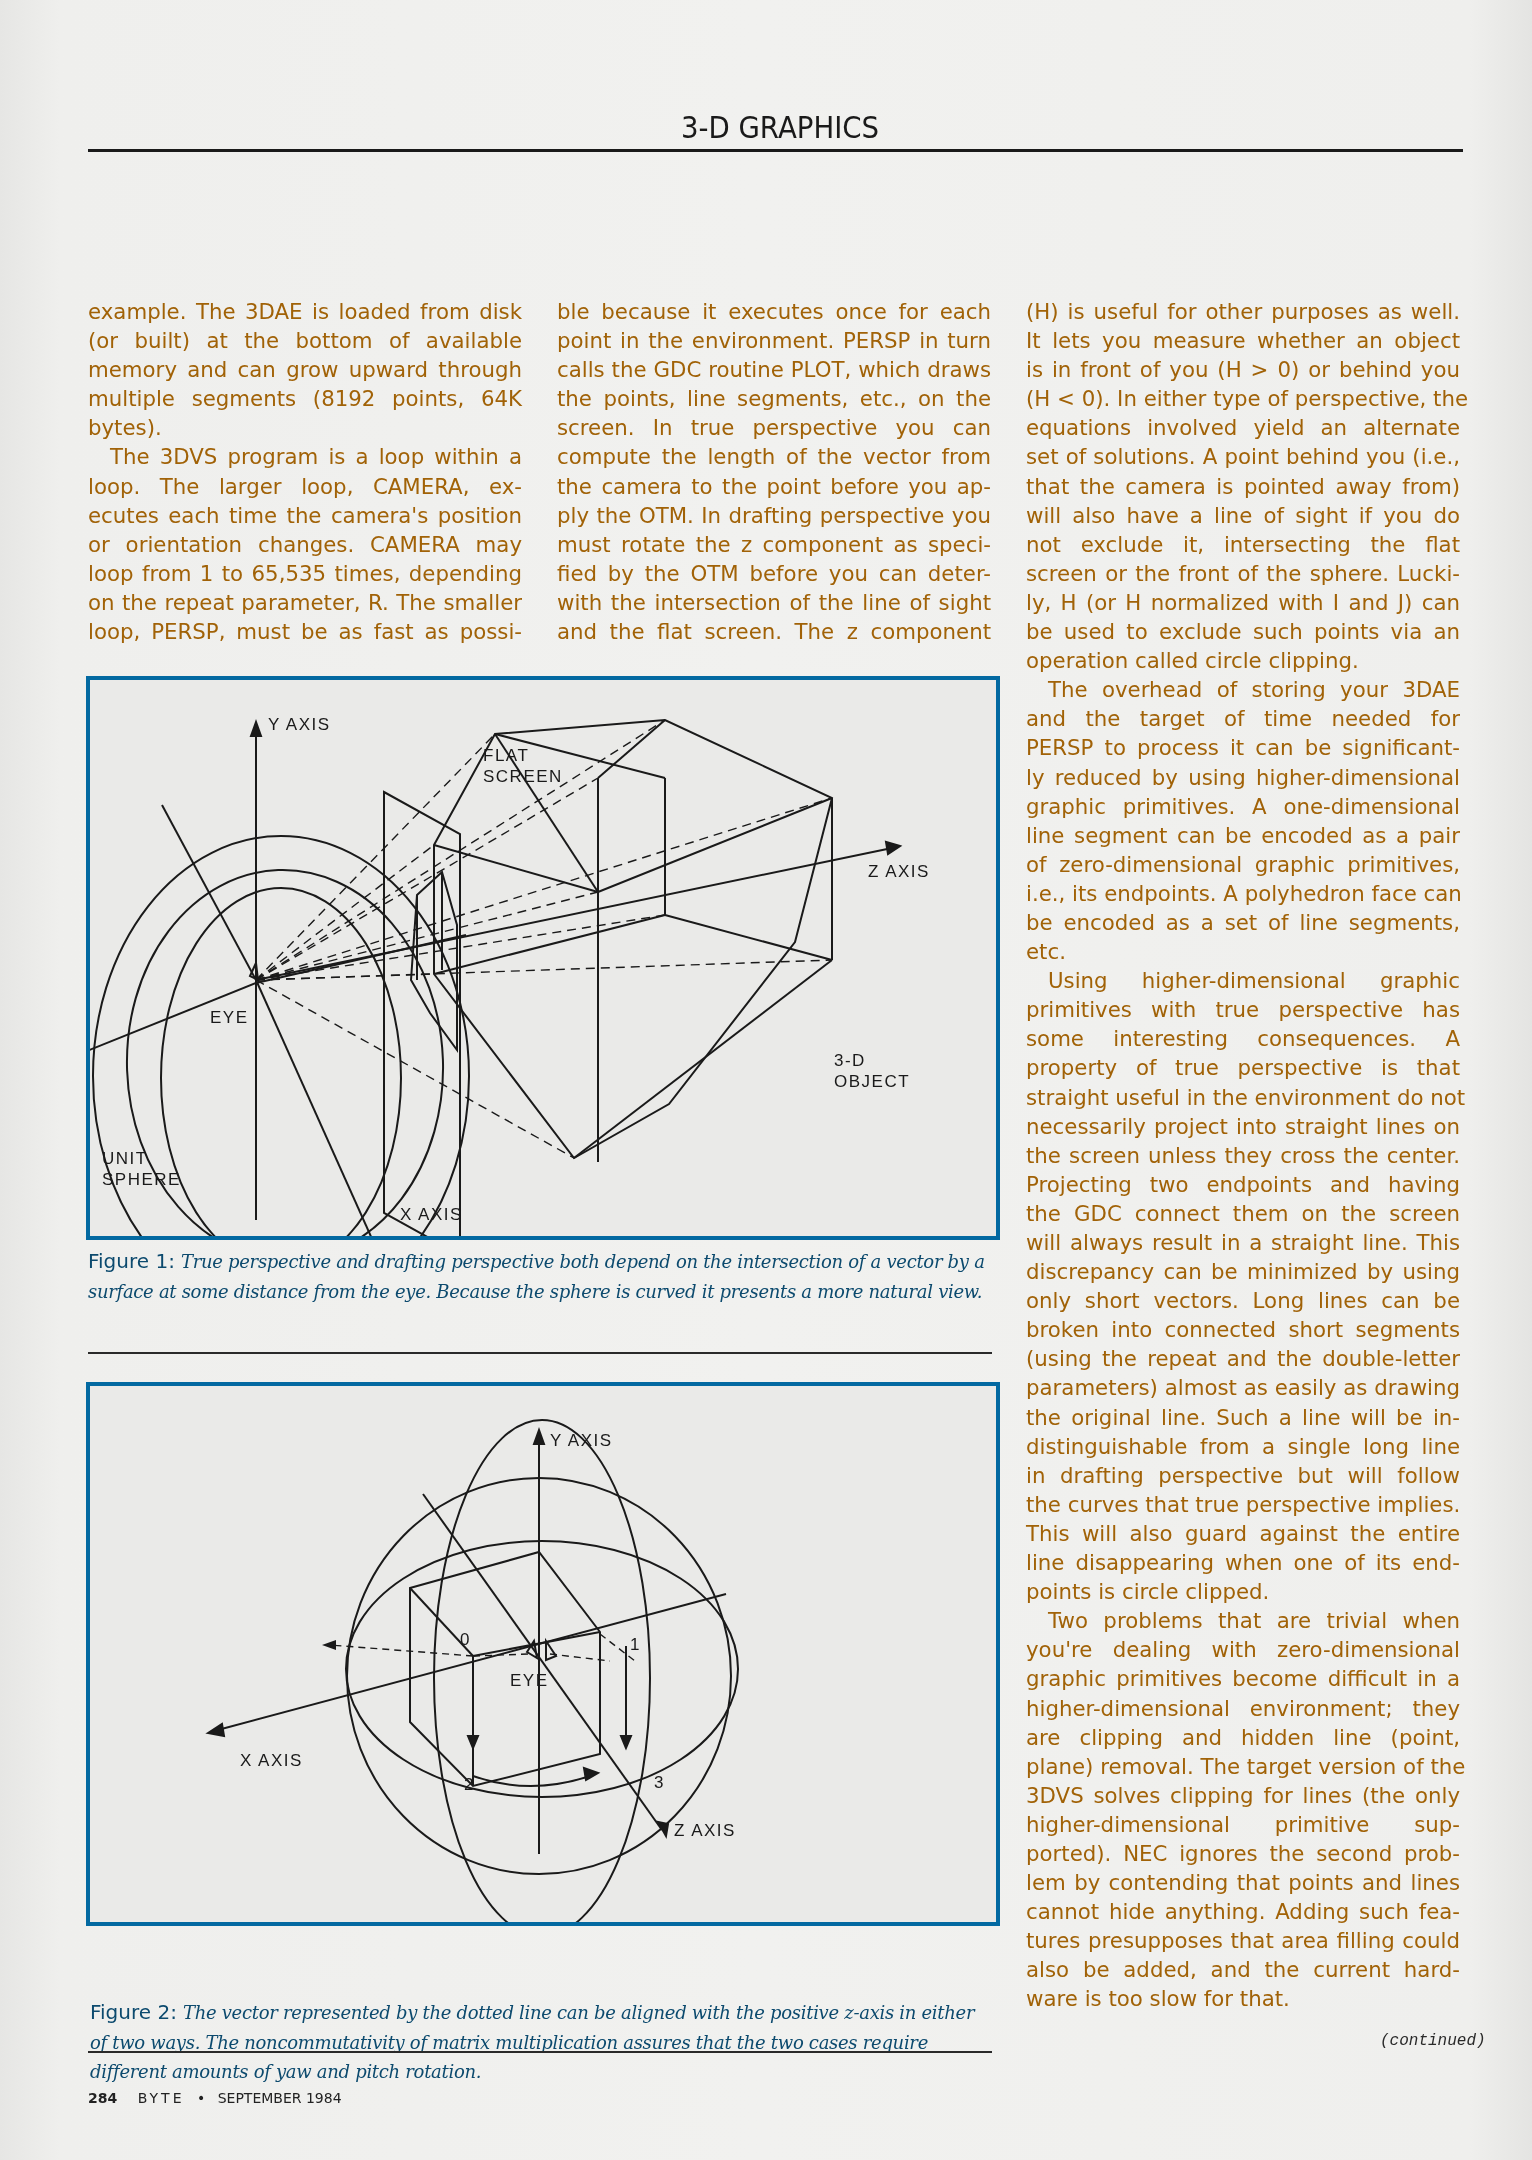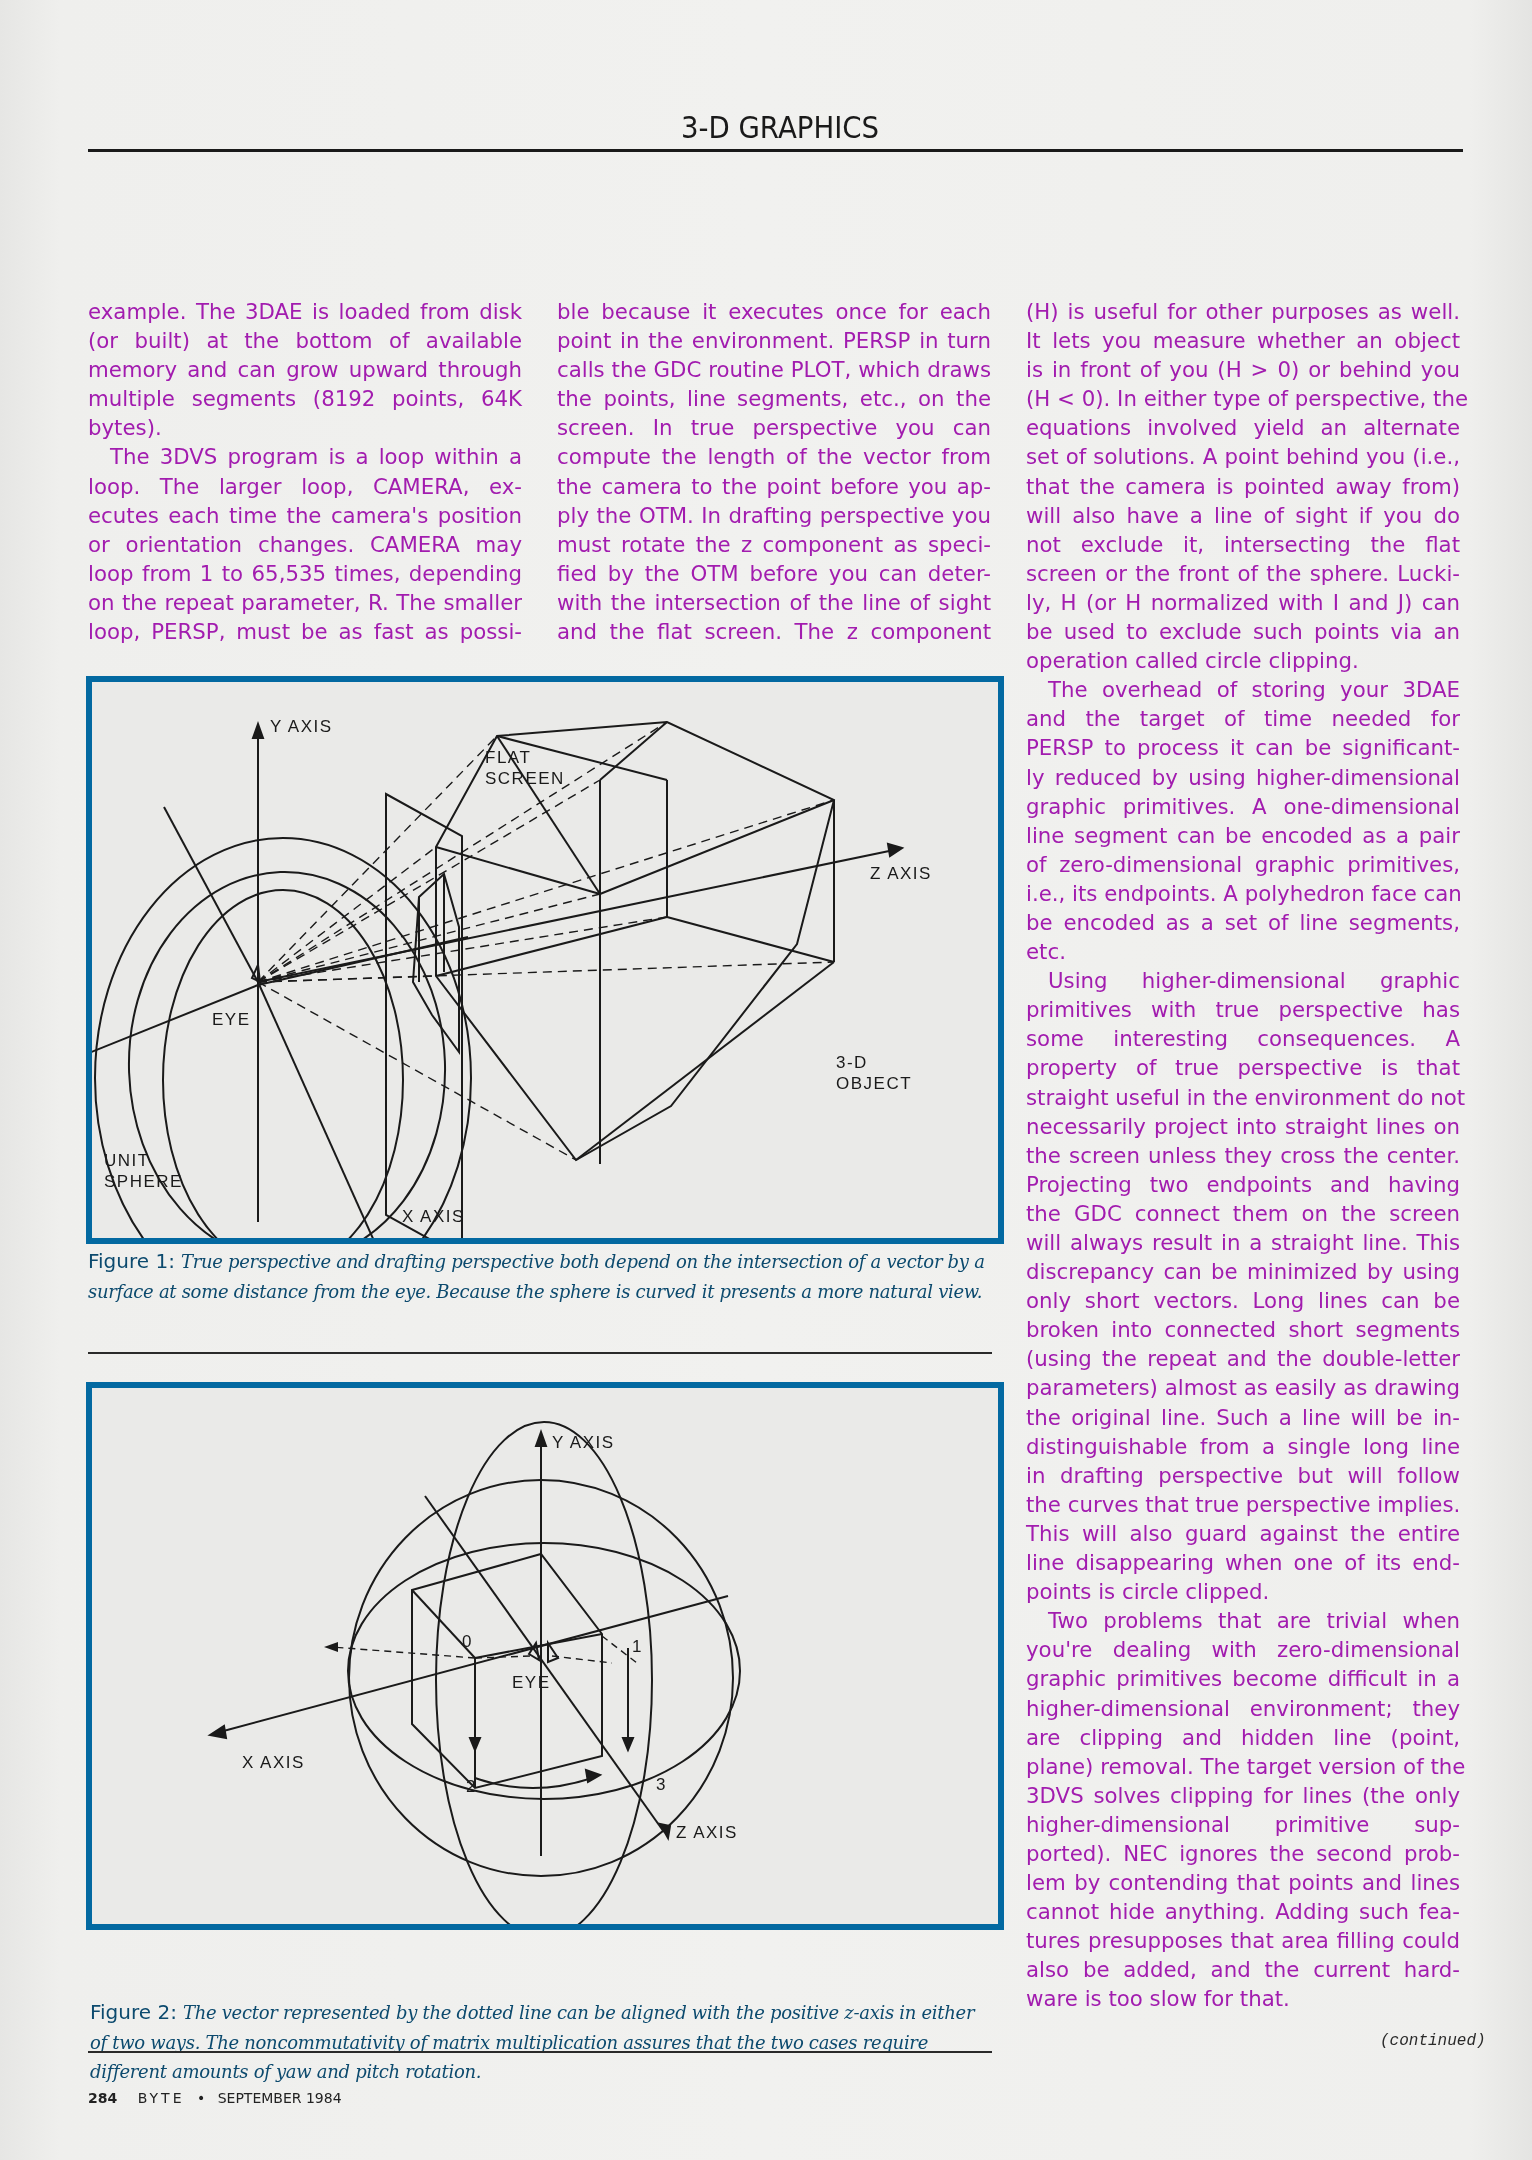--- a/index.html
+++ b/index.html
@@ -23,35 +23,35 @@
     transform: scaleX(0.92);
   }
   .head-rule {
     position: absolute; left: 88px; top: 149px; width: 1375px; height: 3px; background: #1a1a1a;
   }
   .col {
     position: absolute;
     font-family: "DejaVu Sans", sans-serif;
     font-size: 21.3px;
     line-height: 29.1px;
-    color: #a21caf;
+    color: #a16207;
     text-align: justify;
   }
   .col .ln { display: block; text-align: justify; text-align-last: justify; white-space: nowrap; }
   .col .ln.last { text-align-last: left; }
   .col .ln.ind { padding-left: 22px; }
   .col-1 { left: 88px; top: 297px; width: 434px; }
   .col-2 { left: 557px; top: 297px; width: 434px; }
   .col-3 { left: 1026px; top: 297px; width: 434px; }
   .continued {
     position: absolute; left: 1380px; top: 2032px;
     font-family: Liberation Mono, monospace; font-style: italic; font-size: 16px; color: #2a2a2a;
   }
   .figure-box {
-    position: absolute; border: 6px solid #0369a1; background: #eaeae8;
+    position: absolute; border: 4px solid #0369a1; background: #eaeae8;
   }
   .fig1 { left: 86px; top: 676px; width: 906px; height: 556px; }
   .fig2 { left: 86px; top: 1382px; width: 906px; height: 536px; }
   .figure-box svg { position: absolute; left: 0; top: 0; }
   .fig-label {
     font-family: "Liberation Sans", "DejaVu Sans", sans-serif;
     font-size: 17px; letter-spacing: 1.5px; fill: #1a1a1a;
   }
   .caption {
     position: absolute;

